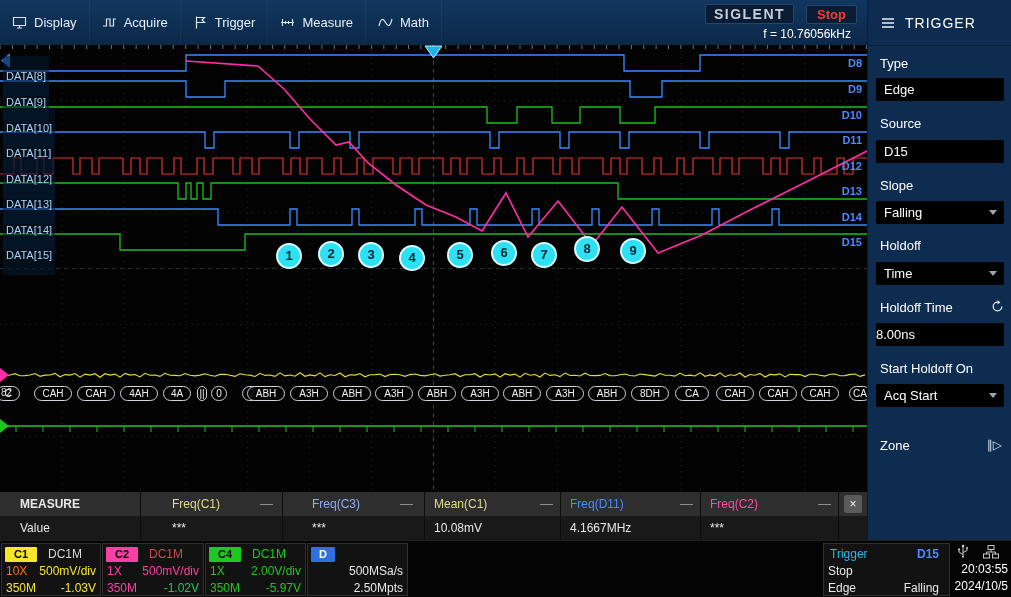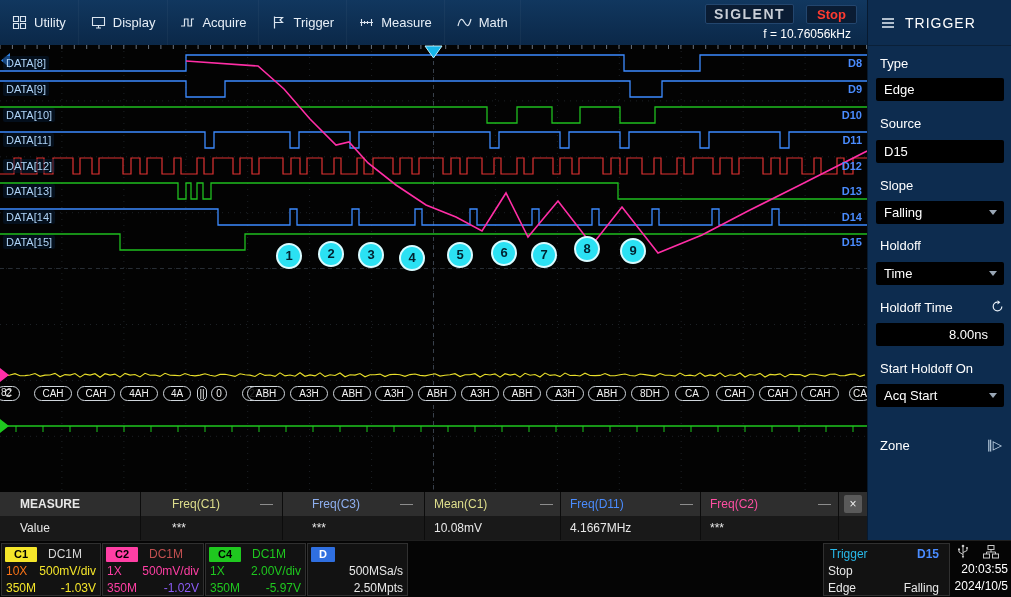--- a/index.html
+++ b/index.html
@@ -14,29 +14,29 @@
   #brandrow{display:flex;align-items:center;gap:12px;}
   #siglent{color:#c9ced6;font-weight:bold;font-size:14px;letter-spacing:1.5px;background:#0a1c33;border:1px solid #23466e;border-radius:2px;padding:1px 8px;}
   #stopbadge{color:#ff3b30;font-weight:bold;font-size:13px;background:#0a1c33;border:1px solid #23466e;border-radius:2px;padding:1px 10px;}
   #freq{color:#fff;font-size:12px;margin-top:3px;margin-right:6px;}
 
   
   #sidebar{position:absolute;left:867px;top:0;width:144px;height:540px;background:#0d2c4f;border-left:1px solid #071a30;}
   .shdr{height:45px;display:flex;align-items:center;gap:10px;padding-left:13px;color:#fff;font-size:14px;letter-spacing:1px;border-bottom:1px solid #0a2038;}
   .sb-label{position:absolute;left:12px;color:#fff;font-size:13px;height:16px;line-height:16px;}
   .sb-box{position:absolute;left:8px;width:128px;height:23px;background:#000;color:#fff;font-size:13px;line-height:23px;padding-left:8px;border-radius:2px;box-sizing:border-box;}
-  .sb-box.right{text-align:right;padding-right:16px;padding-left:0;}
+  .sb-box.right{padding-right:16px;padding-left:0;}
   .chev{position:absolute;right:7px;top:9px;width:0;height:0;border-left:4px solid transparent;border-right:4px solid transparent;border-top:5px solid #9aa7b5;}
   #holdoff-refresh{position:absolute;right:8px;top:299px;}
   #zone-expand{position:absolute;right:10px;top:438px;color:#cfe0f0;font-size:12px;}
 
   
   #scope{position:absolute;left:0;top:45px;width:867px;height:447px;background:#030303;overflow:hidden;}
   #wave{position:absolute;left:0;top:0;}
-  .dlabel{position:absolute;left:3px;height:14px;line-height:14px;font-size:11px;color:#aed2f5;background:rgba(5,25,50,0.55);padding:0 3px;border-radius:2px;}
+  .dlabel{position:absolute;left:3px;height:14px;line-height:14px;font-size:11px;color:#aed2f5;background:rgba(5,25,50,0.55);padding:13px 3px;border-radius:2px;}
   .dright{position:absolute;right:5px;height:14px;line-height:14px;font-size:11px;font-weight:bold;color:#4a8cff;}
   .mk{position:absolute;width:26px;height:26px;border-radius:50%;background:#2be1f3;border:2px solid #d9fbff;color:#002230;
       font-size:13px;font-weight:bold;text-align:center;line-height:22px;box-sizing:border-box;}
   #busrow{position:absolute;left:0;top:341px;width:867px;height:16px;}
   .pill{position:absolute;top:0;height:15px;border:1px solid #d0d6dc;border-radius:8px;background:rgba(0,0,0,0.85);
         color:#f2f2f2;font-size:10px;line-height:13px;text-align:center;overflow:hidden;white-space:nowrap;box-sizing:border-box;}
   #buslabel{position:absolute;left:1px;top:342px;font-size:10px;color:#ddd;z-index:3;}
 
   
   #measure{position:absolute;left:0;top:492px;width:867px;height:48px;background:#191919;font-size:12px;color:#e8e8e8;}
@@ -60,26 +60,20 @@
   #clockarea{position:absolute;left:951px;top:2px;width:59px;height:53px;color:#fff;}
   #clockarea .time{position:absolute;right:2px;top:19px;}
   #clockarea .date{position:absolute;right:2px;top:36px;}
 </style>
 </head>
 <body>
 
 <div id="app">
 
   <div id="topbar">
-    <div class="mitem">
-      <svg width="15" height="15" viewBox="0 0 15 15">
-          <path d="M1.5,1.5 H6.5 V6.5 H1.5 Z M8.5,1.5 H13.5 V6.5 H8.5 Z M1.5,8.5 H6.5 V13.5 H1.5 Z M8.5,8.5 H13.5 V13.5 H8.5 Z" stroke="#dce6f0" stroke-width="1.1" fill="none"></path>
-        </svg>
-      <span>Utility</span>
-    </div>
     <div class="mitem">
       <svg width="15" height="15" viewBox="0 0 15 15">
           <path d="M1.5,2.5 H13.5 V10.5 H1.5 Z M5,13 H10 M7.5,10.5 V13" stroke="#dce6f0" stroke-width="1.1" fill="none"></path>
         </svg>
       <span>Display</span>
     </div>
     <div class="mitem">
       <svg width="15" height="15" viewBox="0 0 15 15">
           <path d="M1,11 H4.5 V4 H8 V11 H11.5 V4 H14" stroke="#dce6f0" stroke-width="1.2" fill="none"></path>
         </svg>
@@ -284,21 +278,21 @@
       <span class="r3l cht" style="color: rgb(245, 230, 42);">350M</span>
       <span class="r3r cht" style="color: rgb(245, 230, 42);">-1.03V</span>
     </div>
 
     <div class="tile" style="left:102px;width:102px">
       <span class="badge" style="background: rgb(255, 63, 164);">C2</span>
       <span class="coupling" style="color: rgb(194, 80, 80);">DC1M</span>
       <span class="r2l cht" style="color: rgb(255, 63, 164);">1X</span>
       <span class="r2r cht" style="color: rgb(255, 63, 164);">500mV/div</span>
       <span class="r3l cht" style="color: rgb(255, 63, 164);">350M</span>
-      <span class="r3r cht" style="color: #8b5cf6; margin-left: 19px;">-1.02V</span>
+      <span class="r3r cht" style="color: #22c55e; margin-left: 19px;">-1.02V</span>
     </div>
 
     <div class="tile" style="left:205px;width:101px">
       <span class="badge" style="background: rgb(31, 200, 31);">C4</span>
       <span class="coupling" style="color: rgb(31, 200, 31);">DC1M</span>
       <span class="r2l cht" style="color: rgb(31, 200, 31);">1X</span>
       <span class="r2r cht" style="color: rgb(31, 200, 31);">2.00V/div</span>
       <span class="r3l cht" style="color: rgb(31, 200, 31);">350M</span>
       <span class="r3r cht" style="color: rgb(31, 200, 31);">-5.97V</span>
     </div>

